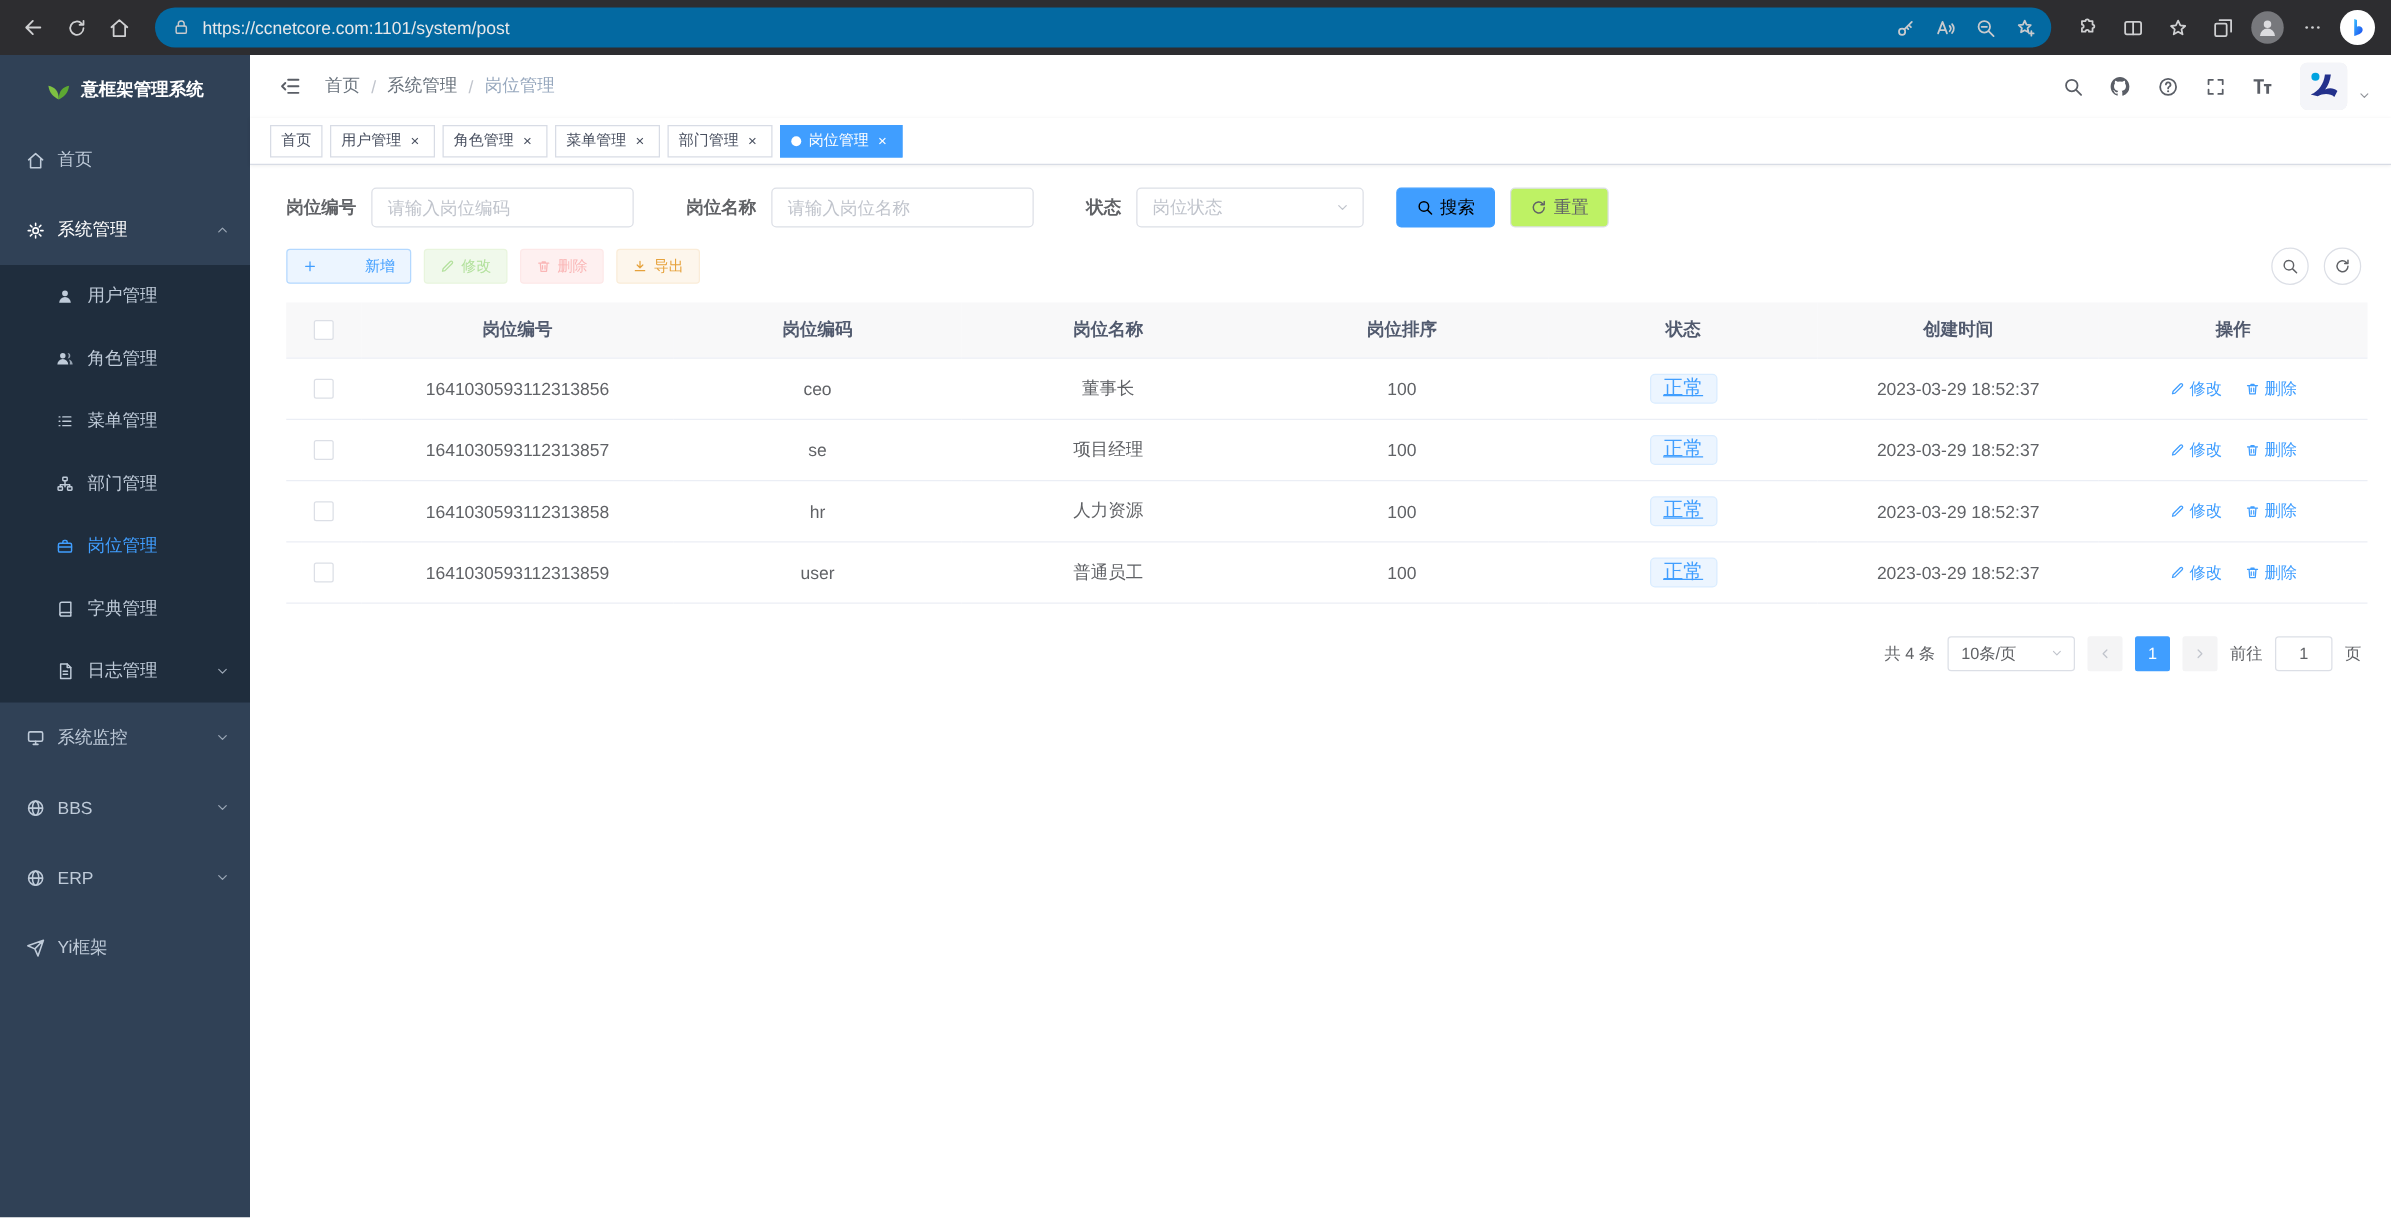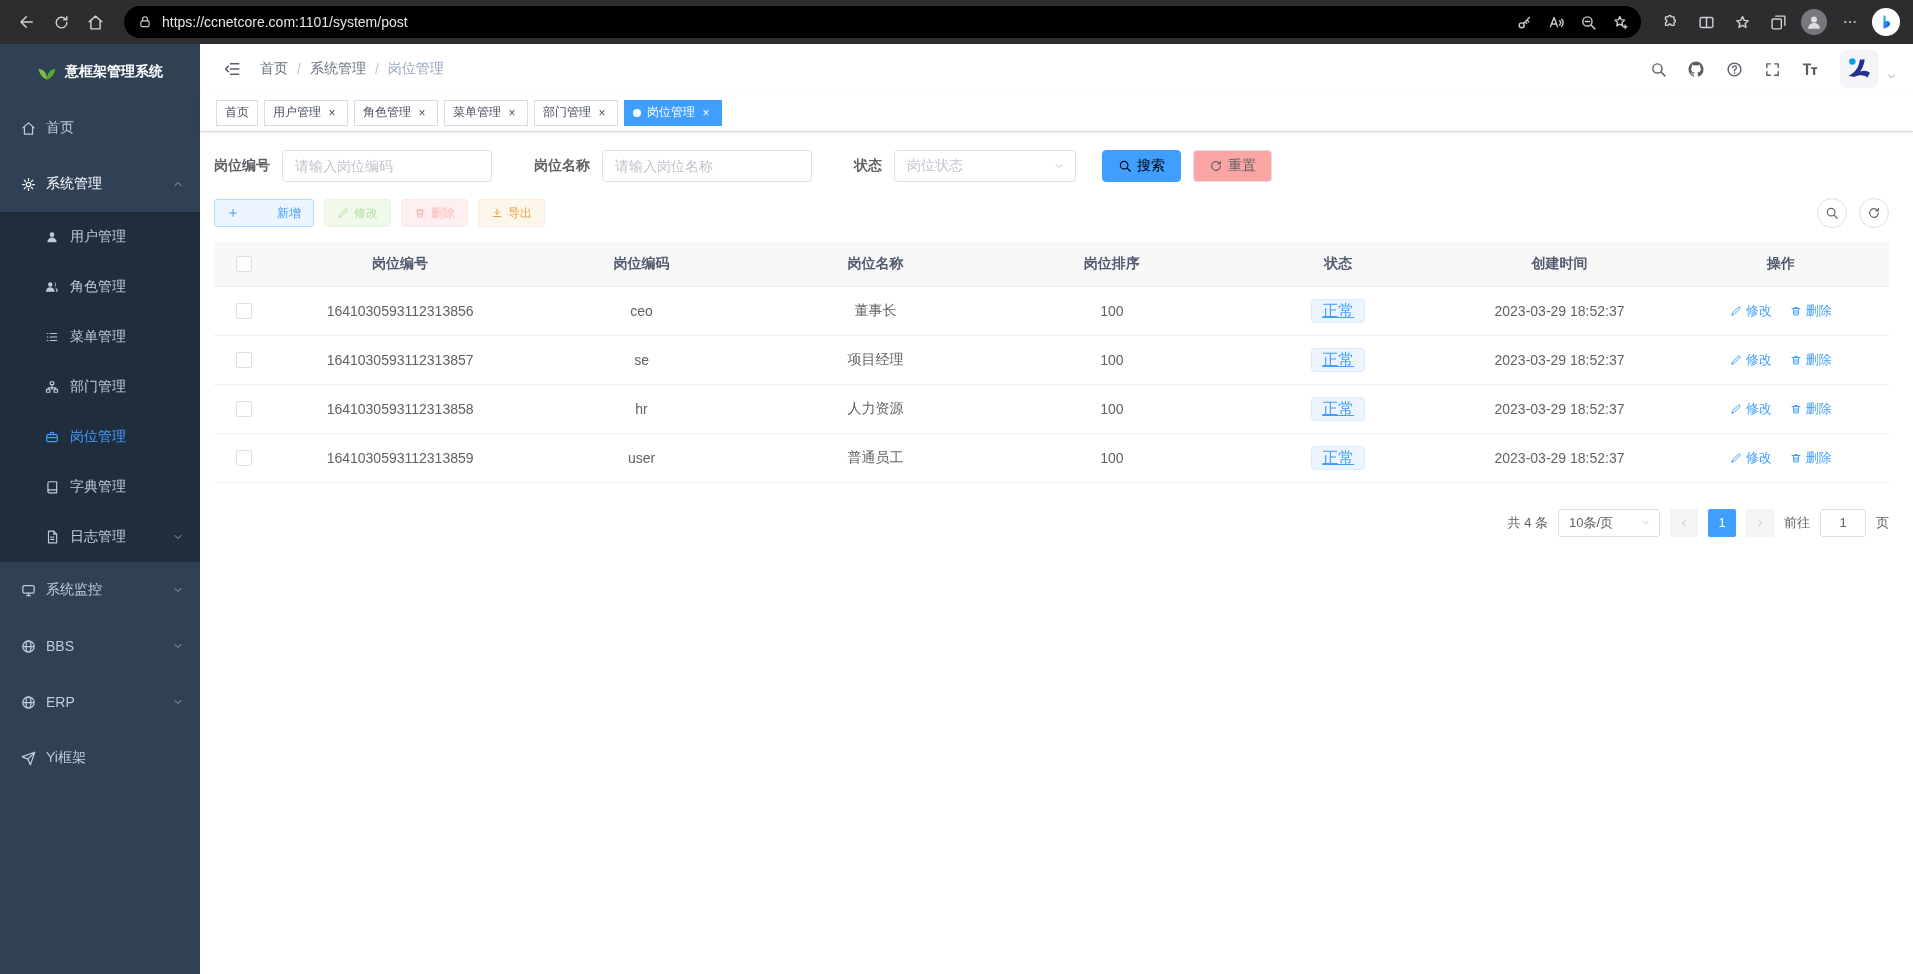--- a/index.html
+++ b/index.html
@@ -5,21 +5,21 @@
   * { margin:0; padding:0; box-sizing:border-box; }
   html,body { width:1913px; height:974px; overflow:hidden; }
   body { font-family:"Liberation Sans","DejaVu Sans",sans-serif; background:#fff; color:#303133; font-size:14px; }
   svg { display:block; }
   .ic-s path,.ic-s circle,.ic-s rect,.ic-s ellipse,.ic-s line { fill:none; stroke:currentColor; stroke-width:2; stroke-linecap:round; stroke-linejoin:round; }
   .ic-f path,.ic-f circle,.ic-f rect { fill:currentColor; stroke:none; }
 
   
   .browser-bar { height:44px; background:var(--browser_bar,#2d2d30); display:flex; align-items:center; padding:0 10px; }
   .b-btn { width:34px; height:34px; border-radius:6px; display:flex; align-items:center; justify-content:center; color:#cfd0d2; flex:none; cursor:pointer; }
-  .url-pill { flex:1; height:32px; margin:0 12px; background:#000000; border-radius:16px; display:flex; align-items:center; padding:0 6px 0 14px; min-width:0; }
+  .url-pill { flex:1; height:32px; margin:0 12px; background:#0369a1; border-radius:16px; display:flex; align-items:center; padding:0 6px 0 14px; min-width:0; }
   .url-text { font-size:14px; color:#e8e8ea; flex:1; margin-left:10px; white-space:nowrap; overflow:hidden; }
   .pill-btn { width:30px; height:30px; border-radius:50%; display:flex; align-items:center; justify-content:center; color:#c9cacd; flex:none; cursor:pointer; }
   .edge-avatar { width:26px; height:26px; border-radius:50%; background:#77787c; display:flex; align-items:center; justify-content:center; color:#dcdcdf; overflow:hidden; }
   .bing-circle { width:28px; height:28px; border-radius:50%; background:#fff; display:flex; align-items:center; justify-content:center; }
 
   
   .app { display:flex; height:calc(100% - 44px); }
 
   
   .sidebar { width:200px; flex:none; background:var(--sidebar_bg,#304156); color:var(--sidebar_text,#bfcbd9); overflow:hidden; }
@@ -48,29 +48,29 @@
   .avatar-caret { color:#909399; margin:14px 0 0 2px; }
 
   
   .tags-row { height:38px; border-bottom:1px solid #d8dce5; box-shadow:0 1px 3px rgba(0,0,0,.08); display:flex; align-items:center; padding:0 16px; gap:6px; flex:none; }
   .tag-item { height:26px; display:inline-flex; align-items:center; padding:0 8px; border:1px solid #d8dce5; background:#fff; color:#495060; font-size:12px; cursor:pointer; gap:4px; }
   .tag-item .tag-close { width:14px; height:14px; border-radius:50%; display:inline-flex; align-items:center; justify-content:center; font-size:12px; line-height:1; }
   .tag-item.active { background:var(--accent,#409eff); border-color:var(--accent,#409eff); color:#fff; }
   .tag-item.active .tag-dot { width:8px; height:8px; border-radius:50%; background:#fff; display:inline-block; margin-right:2px; }
 
   
-  .content { flex:1; padding:18px 24px 0 14px; overflow:hidden; }
+  .content { flex:1; padding:18px 24px 0 29px; overflow:hidden; }
 
   .filter-row { display:flex; align-items:center; }
   .f-label { font-weight:bold; color:#606266; margin-right:12px; white-space:nowrap; }
   .f-input { width:210px; height:32px; border:1px solid #dcdfe6; border-radius:4px; padding:0 12px; font-size:14px; color:#606266; outline:none; font-family:inherit; }
   .f-input::placeholder { color:#c0c4cc; }
   .f-group { display:flex; align-items:center; margin-right:42px; }
   .f-select { width:182px; height:32px; border:1px solid #dcdfe6; border-radius:4px; padding:0 10px 0 12px; display:flex; align-items:center; justify-content:space-between; color:#c0c4cc; cursor:pointer; background:#fff; }
-  .btn { height:32px; border-radius:4px; border:1px solid #dcdfe6; background:#fca5a5; color:#606266; font-size:14px; display:inline-flex; align-items:center; gap:5px; padding:0 15px; cursor:pointer; font-family:inherit; }
+  .btn { height:32px; border-radius:4px; border:1px solid #dcdfe6; background:#bef264; color:#606266; font-size:14px; display:inline-flex; align-items:center; gap:5px; padding:0 15px; cursor:pointer; font-family:inherit; }
   .btn-primary { background:var(--accent,#409eff); border-color:var(--accent,#409eff); color:#000000; }
 
   .toolbar-row { display:flex; align-items:center; margin-top:16px; gap:10px; }
   .mini-btn { height:28px; border-radius:3px; font-size:12px; display:inline-flex; align-items:center; gap:5px; padding:0 12px; cursor:pointer; border:1px solid; font-family:inherit; }
   .mb-add { background:#ecf5ff; border-color:#b3d8ff; color:var(--accent,#409eff);gap:38px; }
   .mb-edit { background:#f0f9eb; border-color:#e8f5dd; color:#b3e19d; cursor:not-allowed; }
   .mb-del { background:#fef0f0; border-color:#fde8e8; color:#fab6b6; cursor:not-allowed; }
   .mb-export { background:#fdf6ec; border-color:#faecd8; color:var(--warning,#e6a23c); }
   .toolbar-right { margin-left:auto; display:flex; gap:12px; }
   .circle-btn { width:30px; height:30px; border-radius:50%; border:1px solid #dcdfe6; background:#fff; color:#606266; display:flex; align-items:center; justify-content:center; cursor:pointer; }

